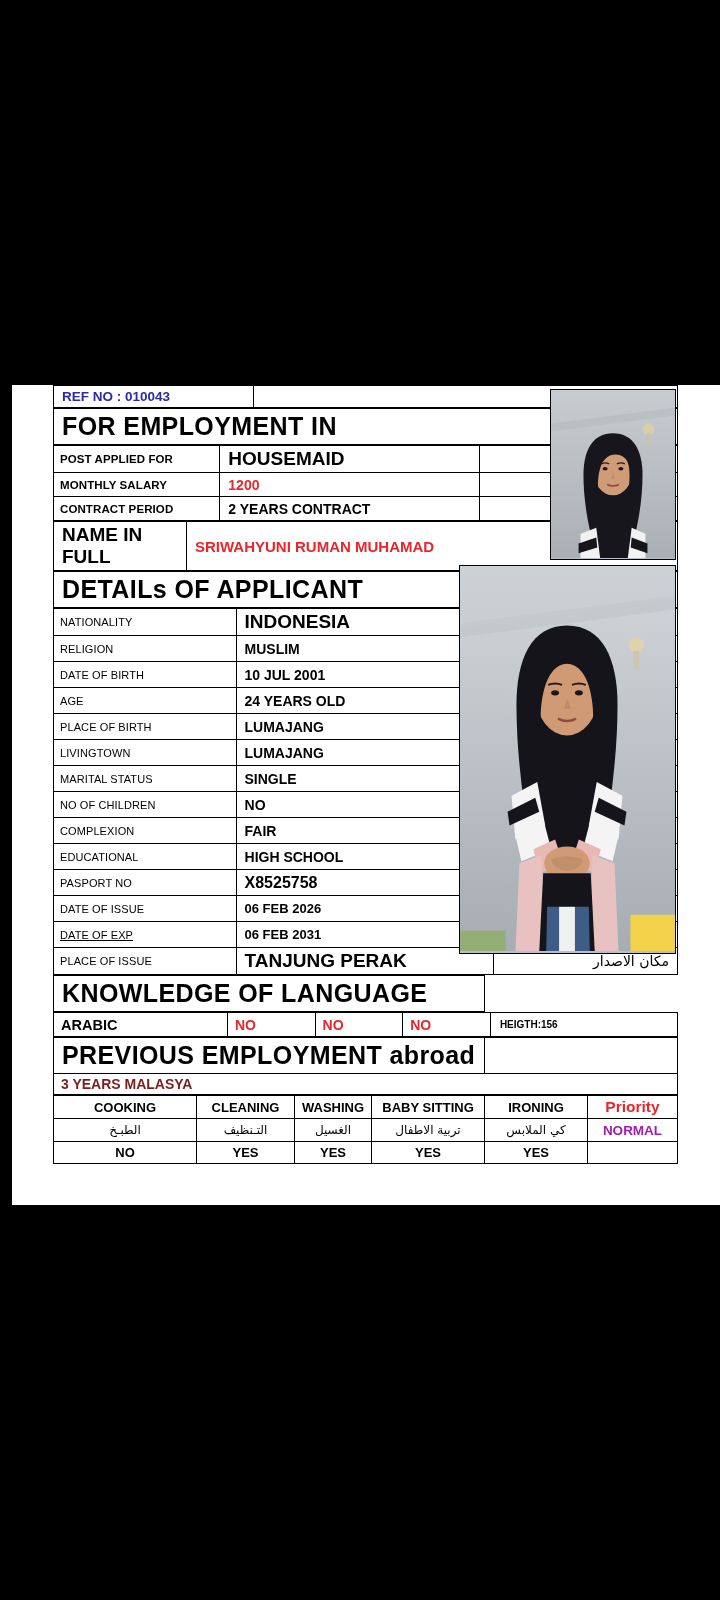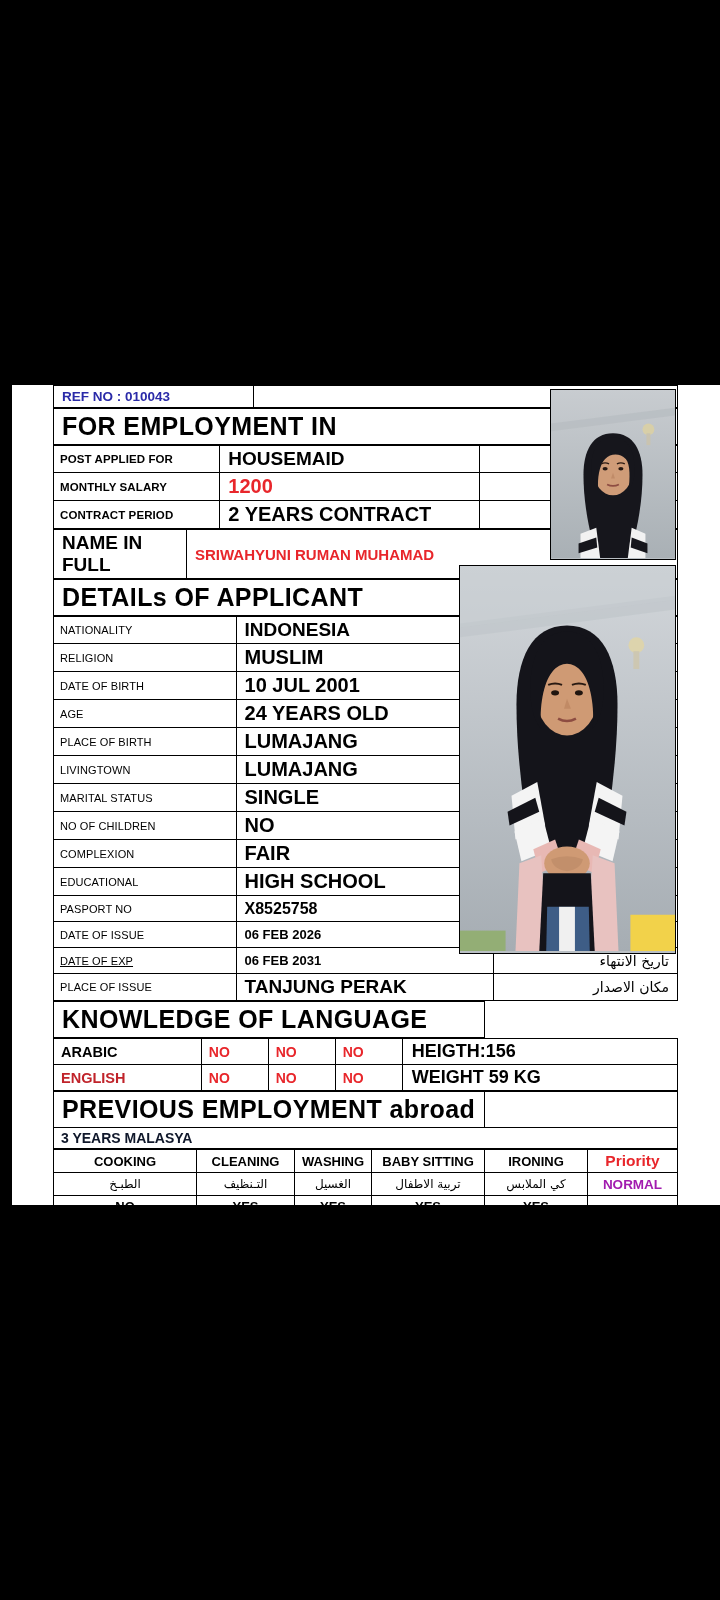--- a/index.html
+++ b/index.html
@@ -29,38 +29,38 @@
     left: 41px; top: 0px;
     width: 625px;
     background: #fff;
   }
 
   table { border-collapse: collapse; width: 100%; }
   td, th { border: 1px solid #000; padding: 0; vertical-align: middle; }
 
   .k { font-size: 11.5px; font-weight: 600; color: #000; padding: 2px 6px; letter-spacing: .1px; }
   .k.sm { font-size: 11px; font-weight: 500; }
-  .v { font-size: 20px; font-weight: bold; color: #000; padding: 2px 8px; }
+  .v { font-size: 14px; font-weight: bold; color: #000; padding: 2px 8px; }
   .v.big { font-size: 19px; }
   .v.reg { font-weight: 600; }
   .v.red { color: #e8262b; }
   .ar { font-size: 14px; text-align: right; padding: 2px 8px; direction: rtl;
         font-family: "DejaVu Sans", sans-serif; color: #000; }
 
   .bandhead { font-size: 25px; font-weight: bold; letter-spacing: .4px; padding: 3px 8px; color: #000; }
   .refcell { color: #2a2aa8; font-size: 13.5px; font-weight: bold; padding: 3px 8px; }
 
   .langhead { color: #c0232a; font-weight: bold; font-size: 13.5px; text-align: center; padding: 2px 4px; }
   .langhead.left { text-align: left; padding-left: 7px; }
   .langname { font-size: 14.5px; font-weight: bold; padding: 2px 7px; }
   .langname.red { color: #c0232a; }
   .langval { color: #e8262b; font-weight: bold; font-size: 14px; padding: 2px 7px; }
-  .hw { font-size: 18px; font-weight: bold; padding: 2px 9px; margin-left: 36px; }
-
-  .prev3 { color: #0f172a; font-weight: bold; font-size: 14px; padding: 2px 7px; }
+  .hw { font-size: 10px; font-weight: bold; padding: 2px 9px; margin-left: 36px; }
+
+  .prev3 { color: #7f1d1d; font-weight: bold; font-size: 14px; padding: 2px 7px; }
   .skillhead { text-align: center; font-size: 13px; font-weight: 600; padding: 3px 2px; }
   .skillar { text-align: center; font-size: 12px; padding: 3px 2px;
              font-family: "DejaVu Sans", sans-serif; direction: rtl; }
   .skillval { text-align: center; font-size: 13px; font-weight: bold; padding: 3px 2px; }
   .prio { text-align: center; color: #e8262b; font-weight: bold; font-size: 15.5px; padding: 2px; }
   .prionorm { text-align: center; color: #a21caf; font-weight: bold; font-size: 13.5px; padding: 2px; }
 
   .photo { position: absolute; overflow: hidden; border: 1px solid #000; background: #b9bfc4; }
   #photo-head { left: 497px; top: 4px; width: 126px; height: 171px; }
   #photo-body { left: 406px; top: 180px; width: 217px; height: 389px; }
@@ -215,27 +215,20 @@
         </table>
 
       <table>
         <tbody>
         <tr>
           <td class="langname" style="height:24px;">ARABIC</td>
           <td class="langval">NO</td>
           <td class="langval">NO</td>
           <td class="langval">NO</td>
           <td class="hw">HEIGTH:156</td>
-        </tr>
-        <tr>
-          <td class="langname red" style="height:24px;">ENGLISH</td>
-          <td class="langval">NO</td>
-          <td class="langval">NO</td>
-          <td class="langval">NO</td>
-          <td class="hw"> WEIGHT 59 KG</td>
         </tr>
       </tbody>
         </table>
 
       <table>
         <tbody>
             <tr>
           <td class="bandhead" style="width:431px;height:26px;">PREVIOUS EMPLOYMENT abroad</td>
           <td></td>
         </tr>

